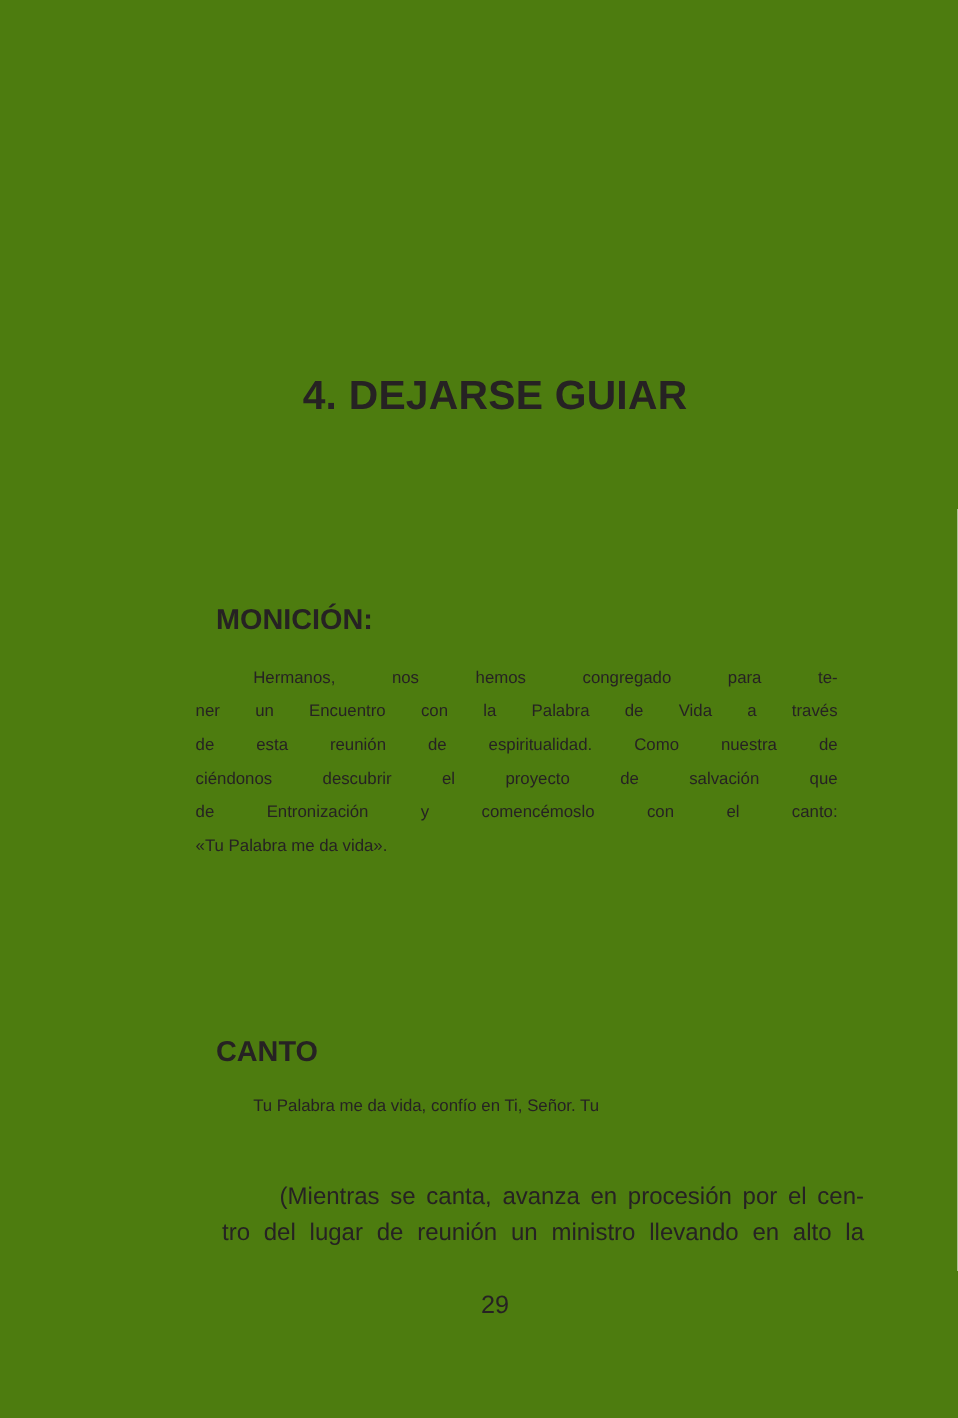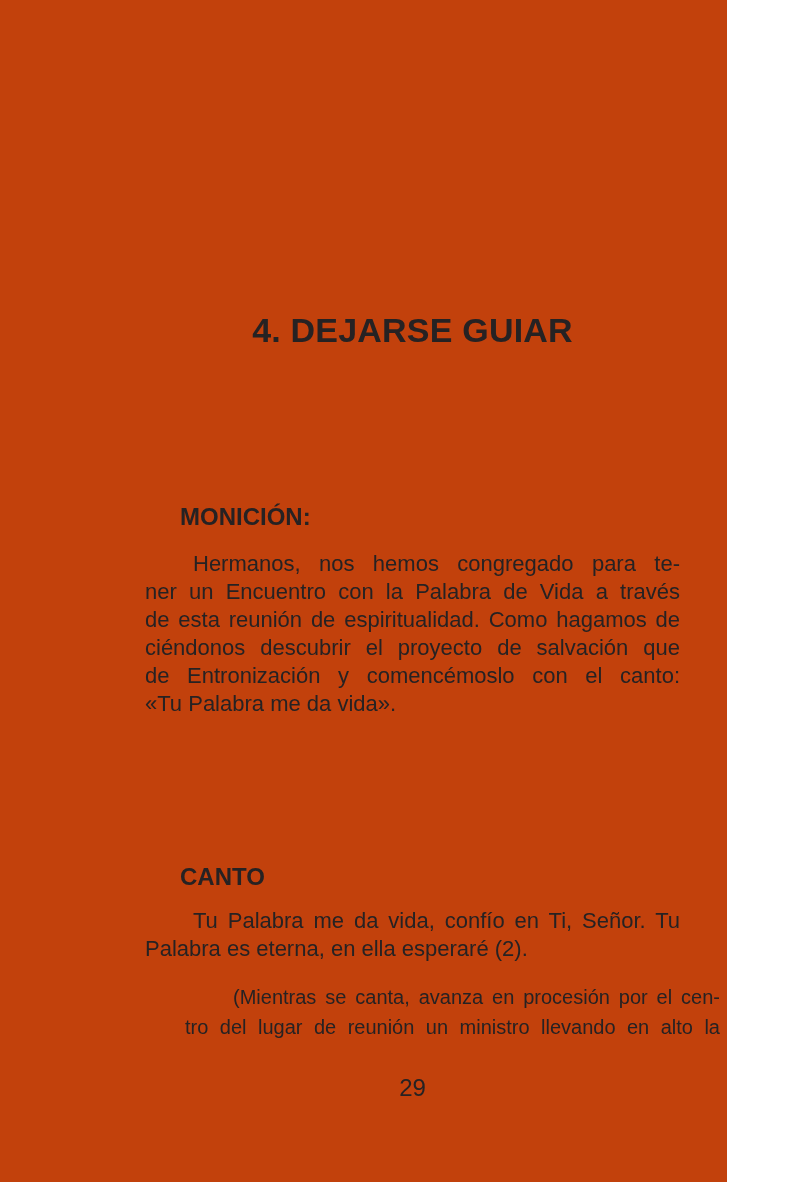--- a/index.html
+++ b/index.html
@@ -2,23 +2,23 @@
 <html lang="es"><head>
 <meta charset="utf-8">
 <style>
   html, body {
     margin: 0;
     padding: 0;
     background: #ffffff;
   }
   .page {
     position: relative;
-    width: 727px;
+    width: 798px;
     height: 1182px;
-    background: #c2410c;
+    background: #4d7c0f;
     font-family: "Liberation Sans", sans-serif;
     color: #262223;
     overflow: hidden;
   }
   .chapter-title {
     position: absolute;
     top: 310px;
     left: 145px;
     width: 535px;
     margin: 0;
@@ -39,22 +39,23 @@
     color: #262223;
   }
   .heading-monicion { top: 502px; }
   .heading-canto   { top: 862px; }
   .para {
     position: absolute;
     left: 145px;
     width: 535px;
   }
   .body-para {
-    font-size: 22px;
+    font-size: 14px;
     line-height: 28px;
+    margin-left: 18px;
   }
   .para-monicion { top: 550px; }
   .para-canto    { top: 907px; }
   .note-para {
     top: 982px;
     font-size: 20px;
     line-height: 30px;
     margin-left: 40px;
   }
   .text-line {
@@ -67,48 +68,47 @@
   
   .para:not(.continues) .text-line:last-child {
     text-align-last: left;
   }
   .page-number {
     position: absolute;
     top: 1074px;
     left: 145px;
     width: 535px;
     text-align: center;
-    font-size: 24px;
+    font-size: 21px;
     line-height: 28px;
     color: #262223;
   }
 </style>
 </head>
 <body>
 
 <div class="page">
 
   <h1 class="chapter-title">4. DEJARSE GUIAR</h1>
 
   <h2 class="section-heading heading-monicion">MONICIÓN:</h2>
 
   <div class="para body-para para-monicion">
       <div class="text-line">Hermanos, nos hemos congregado para te-</div>
       <div class="text-line">ner un Encuentro con la Palabra de Vida a través</div>
-      <div class="text-line">de esta reunión de espiritualidad. Como hagamos de</div>
+      <div class="text-line">de esta reunión de espiritualidad. Como nuestra de</div>
       <div class="text-line">ciéndonos descubrir el proyecto de salvación que</div>
       <div class="text-line">de Entronización y comencémoslo con el canto:</div>
       <div class="text-line">«Tu Palabra me da vida».</div>
     </div>
 
   <h2 class="section-heading heading-canto">CANTO</h2>
 
   <div class="para body-para para-canto">
       <div class="text-line">Tu Palabra me da vida, confío en Ti, Señor. Tu</div>
-      <div class="text-line">Palabra es eterna, en ella esperaré (2).</div>
     </div>
 
   <div class="para note-para continues">
       <div class="text-line">(Mientras se canta, avanza en procesión por el cen-</div>
       <div class="text-line">tro del lugar de reunión un ministro llevando en alto la</div>
     </div>
 
   <div class="page-number">29</div>
 
 </div>

